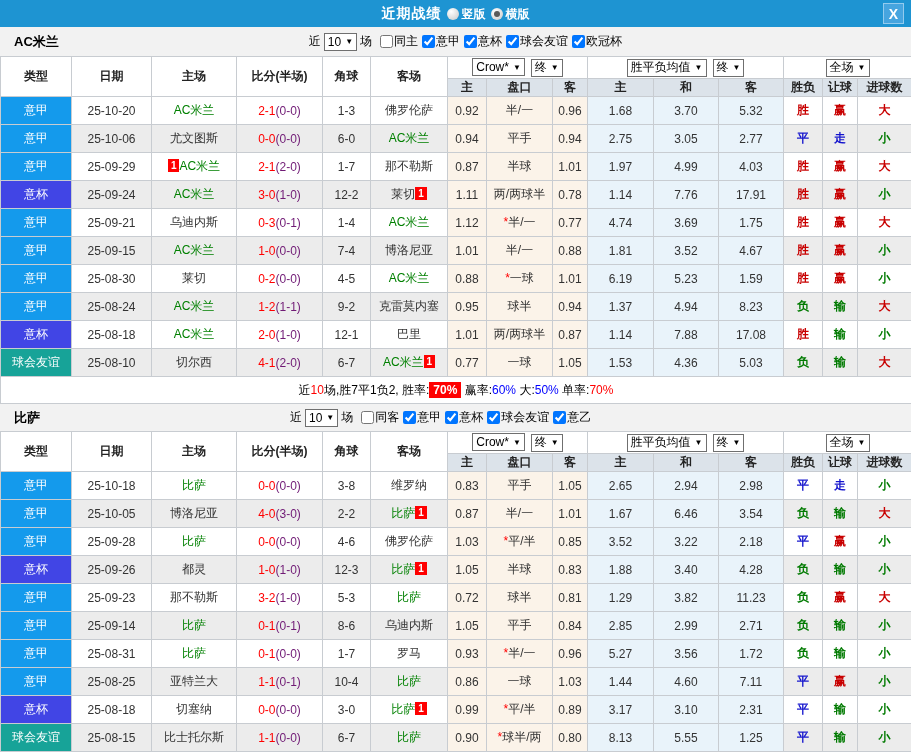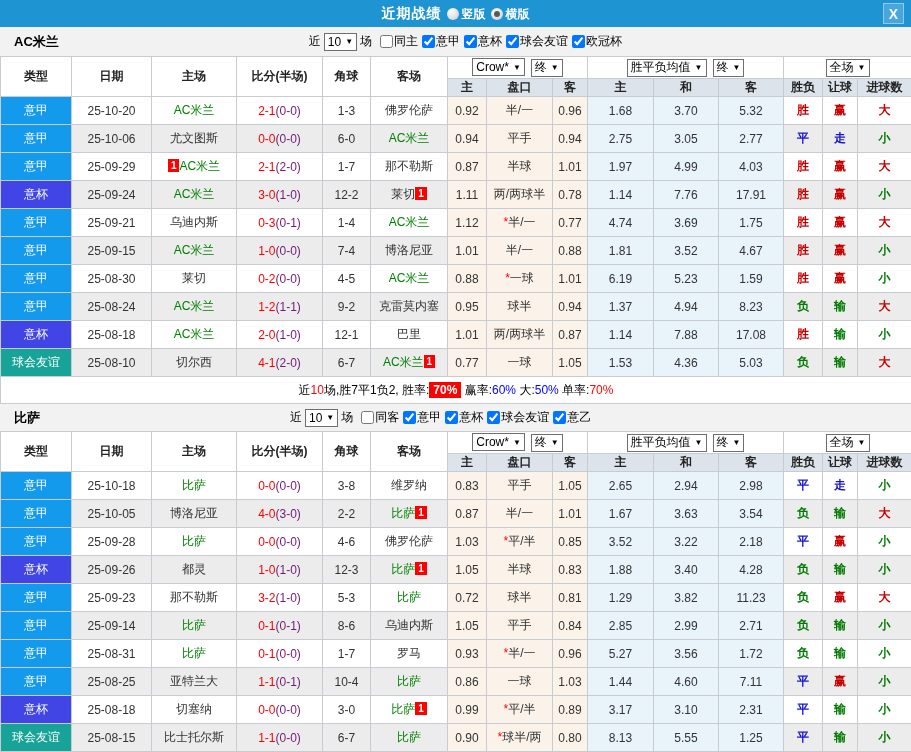--- a/index.html
+++ b/index.html
@@ -407,21 +407,21 @@
           <td class="typeCell" style="background: rgb(20, 154, 236);">意甲</td>
           <td class="alt">25-10-05</td>
           <td class="alt"><span>博洛尼亚</span></td>
           <td class="alt"><span class="score-main">4-0</span><span class="score-half">(3-0)</span></td>
           <td class="alt">2-2</td>
           <td class="alt"><span class="focus">比萨</span><span class="b1">1</span></td>
           <td class="odds">0.87</td>
           <td class="odds"><span>半/一</span></td>
           <td class="odds">1.01</td>
           <td class="avg">1.67</td>
-          <td class="avg">3.63</td>
+          <td class="avg">6.46</td>
           <td class="avg">3.54</td>
           <td class="alt c-green">负</td>
           <td class="alt c-green">输</td>
           <td class="alt c-red">大</td>
         </tr>
         <tr>
           <td class="typeCell" style="background: rgb(20, 154, 236);">意甲</td>
           <td class="alt">25-09-28</td>
           <td class="alt"><span class="focus">比萨</span></td>
           <td class="alt"><span class="score-main">0-0</span><span class="score-half">(0-0)</span></td>

